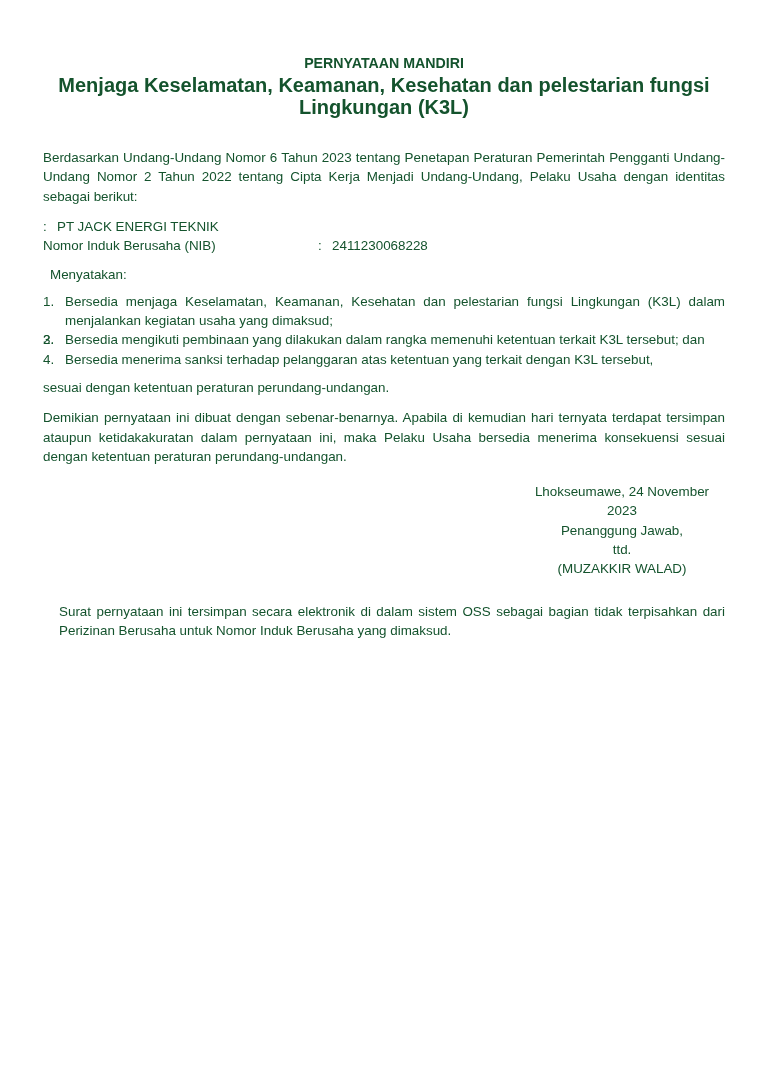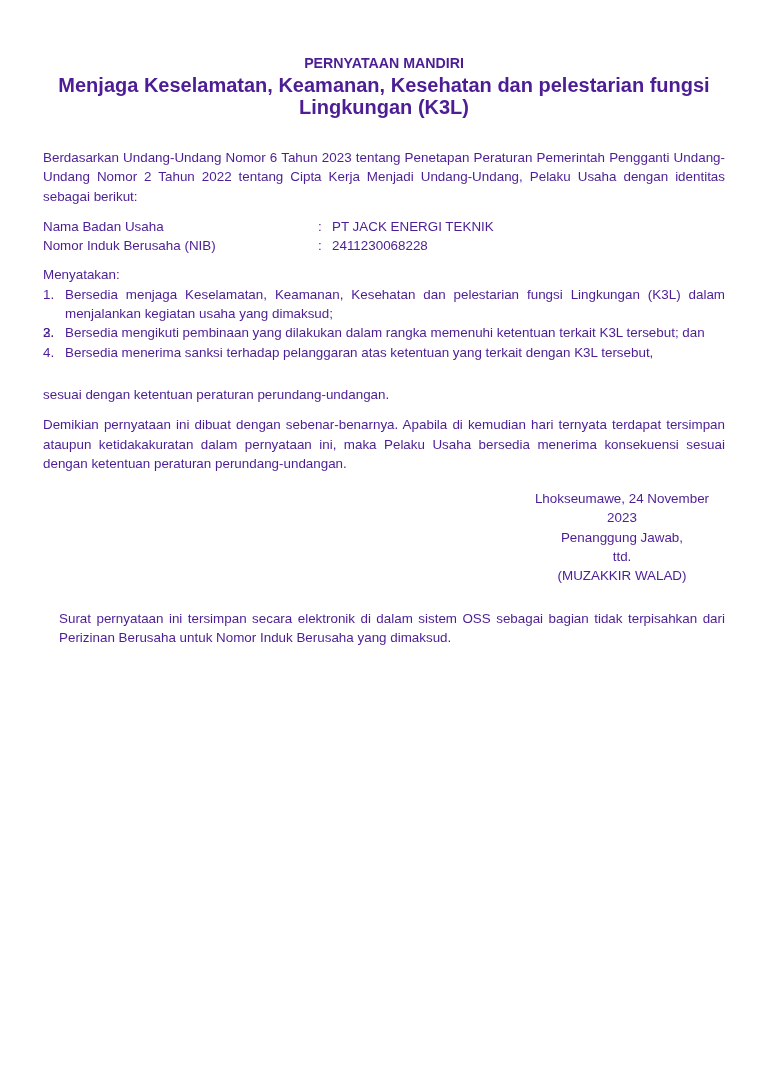--- a/index.html
+++ b/index.html
@@ -11,21 +11,21 @@
     position: relative;
     width: 768px;
     height: 1087px;
     margin: 0 auto;
     background: #ffffff;
     box-sizing: border-box;
     padding: 52px 43px 0 43px;
     font-family: "Liberation Sans", "DejaVu Sans", sans-serif;
     font-size: 13.4px;
     line-height: 19.3px;
-    color: #4c1d95;
+    color: #14532d;
     overflow: hidden;
   }
   .doc-title-block {
     text-align: center;
     margin-bottom: 30px;
   }
   .doc-title {
     font-weight: bold;
     font-size: 14.2px;
     line-height: 22px;
@@ -50,37 +50,37 @@
     flex: 0 0 275px;
   }
   .field-sep {
     width: 14px;
     flex: 0 0 14px;
   }
   .field-value {
     flex: 1;
   }
   .decl-heading {
-    margin: 0;
+    margin: 7px;
   }
   .decl-list {
     margin: 0;
   }
   .decl-item {
     position: relative;
     padding-left: 22px;
     text-align: justify;
   }
   .decl-item .num {
     position: absolute;
     left: 0;
     top: 0;
   }
   .decl-closing {
-    margin: 23px 0 11px 0;
+    margin: 9px 0 11px 0;
   }
   .closing-para {
     text-align: justify;
     margin: 0 0 10px 0;
   }
   .signature-wrap {
     display: flex;
     justify-content: flex-end;
     margin: 16px 0 23px 0;
   }
@@ -100,21 +100,20 @@
 
   <div class="doc-title-block">
     <div class="doc-title">PERNYATAAN MANDIRI</div>
     <div class="doc-subtitle">Menjaga Keselamatan, Keamanan, Kesehatan dan pelestarian fungsi Lingkungan (K3L)</div>
   </div>
 
   <p class="para">Berdasarkan Undang-Undang Nomor 6 Tahun 2023 tentang Penetapan Peraturan Pemerintah Pengganti Undang-Undang Nomor 2 Tahun 2022 tentang Cipta Kerja Menjadi Undang-Undang, Pelaku Usaha dengan identitas sebagai berikut:</p>
 
   <div class="fields">
     <div class="field-row">
-      <span class="field-label">Nama Badan Usaha</span>
       <span class="field-sep">:</span>
       <span class="field-value">PT JACK ENERGI TEKNIK</span>
     </div>
     <div class="field-row">
       <span class="field-label">Nomor Induk Berusaha (NIB)</span>
       <span class="field-sep">:</span>
       <span class="field-value">2411230068228</span>
     </div>
   </div>
 

